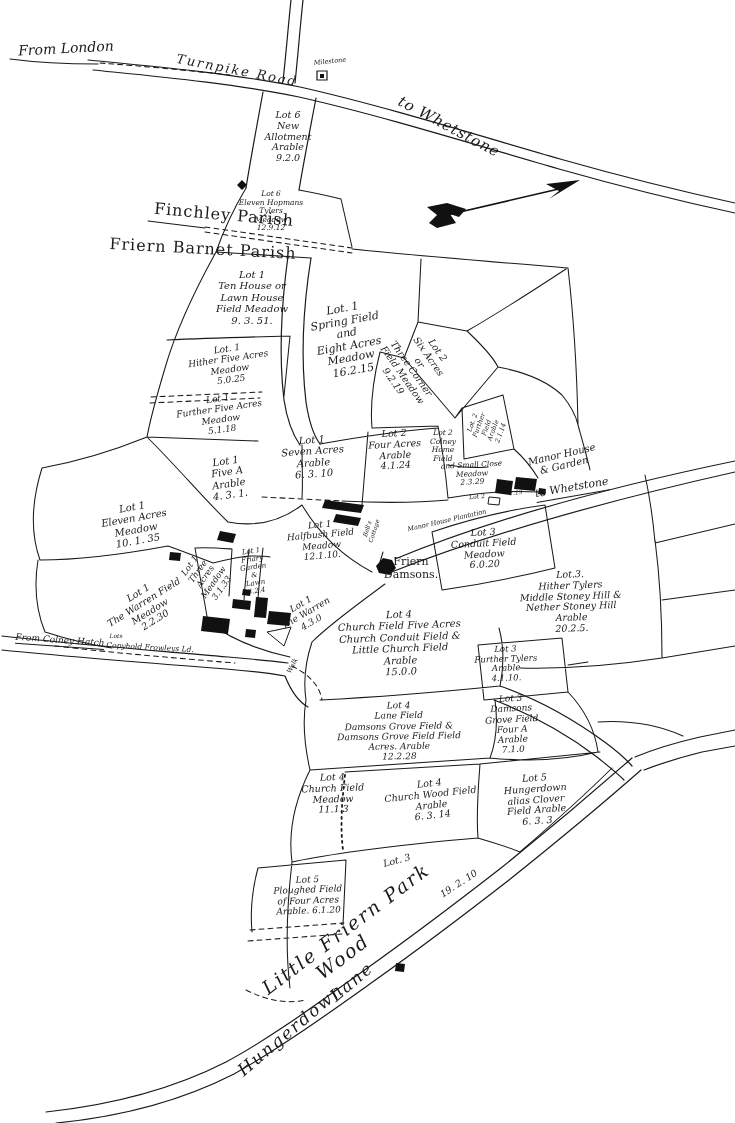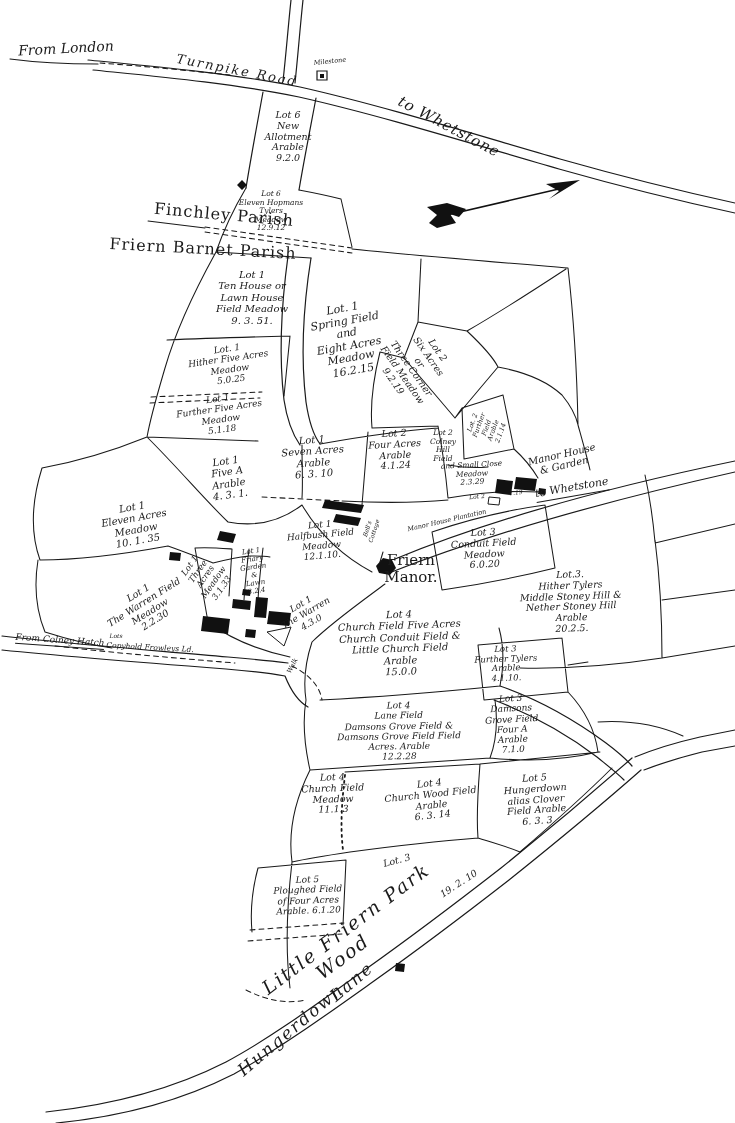--- a/index.html
+++ b/index.html
@@ -257,21 +257,21 @@
       </div>
       <div class="map-label" style="left: 395px; top: 450px; font-size: 9.5px; transform: translate(-50%, -50%) rotate(-3deg);">
         <div>Lot 2</div>
         <div>Four Acres</div>
         <div>Arable</div>
         <div>4.1.24</div>
       </div>
       <div class="map-label" style="left: 443px; top: 446px; font-size: 7.5px; transform: translate(-50%, -50%) rotate(0deg);">
         <div>Lot 2</div>
         <div>Colney</div>
-        <div>Hill</div>
+        <div>Home</div>
         <div>Field</div>
       </div>
       <div class="map-label" style="left: 472px; top: 474px; font-size: 7.5px; transform: translate(-50%, -50%) rotate(-3deg);">
         <div>and Small Close</div>
         <div>Meadow</div>
         <div>2.3.29</div>
       </div>
       <div class="map-label" style="left: 487px; top: 428px; font-size: 6.5px; transform: translate(-50%, -50%) rotate(-70deg);">
         <div>Lot. 2</div>
         <div>Further</div>
@@ -316,23 +316,23 @@
       <div class="map-label" style="left: 321px; top: 540px; font-size: 9px; transform: translate(-50%, -50%) rotate(-5deg);">
         <div>Lot 1</div>
         <div>Halfbush Field</div>
         <div>Meadow</div>
         <div>12.1.10.</div>
       </div>
       <div class="map-label" style="left: 371px; top: 530px; font-size: 6px; transform: translate(-50%, -50%) rotate(-72deg);">
         <div>Bell's</div>
         <div>Cottage</div>
       </div>
-      <div class="map-label upright" style="left: 411px; top: 569px; font-size: 15px; transform: translate(-50%, -50%) rotate(0deg);">
+      <div class="map-label upright" style="left: 411px; top: 569px; font-size: 11px; transform: translate(-50%, -50%) rotate(0deg);">
         <div>Friern</div>
-        <div>Manor.</div>
+        <div>Damsons.</div>
       </div>
       <div class="map-label" style="left: 484px; top: 549px; font-size: 9.5px; transform: translate(-50%, -50%) rotate(-3deg);">
         <div>Lot 3</div>
         <div>Conduit Field</div>
         <div>Meadow</div>
         <div>6.0.20</div>
       </div>
       <div class="map-label" style="left: 571px; top: 602px; font-size: 9.5px; transform: translate(-50%, -50%) rotate(-2deg);">
         <div>Lot.3.</div>
         <div>Hither Tylers</div>

